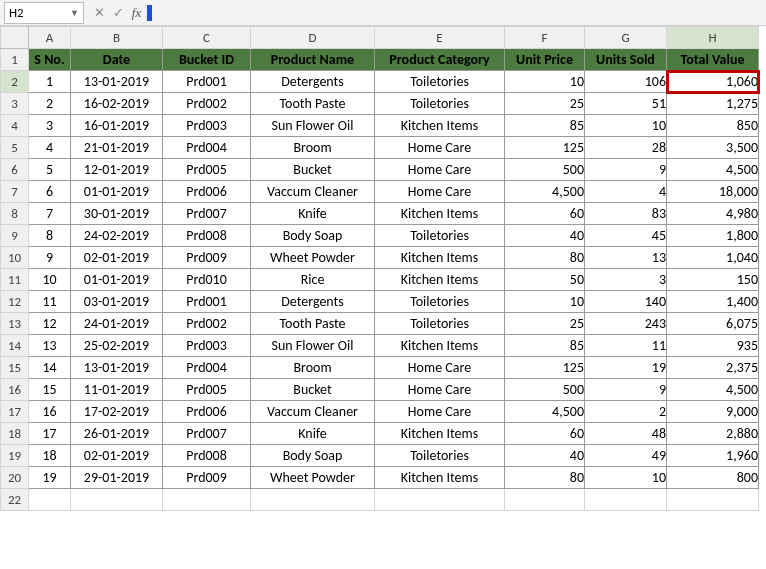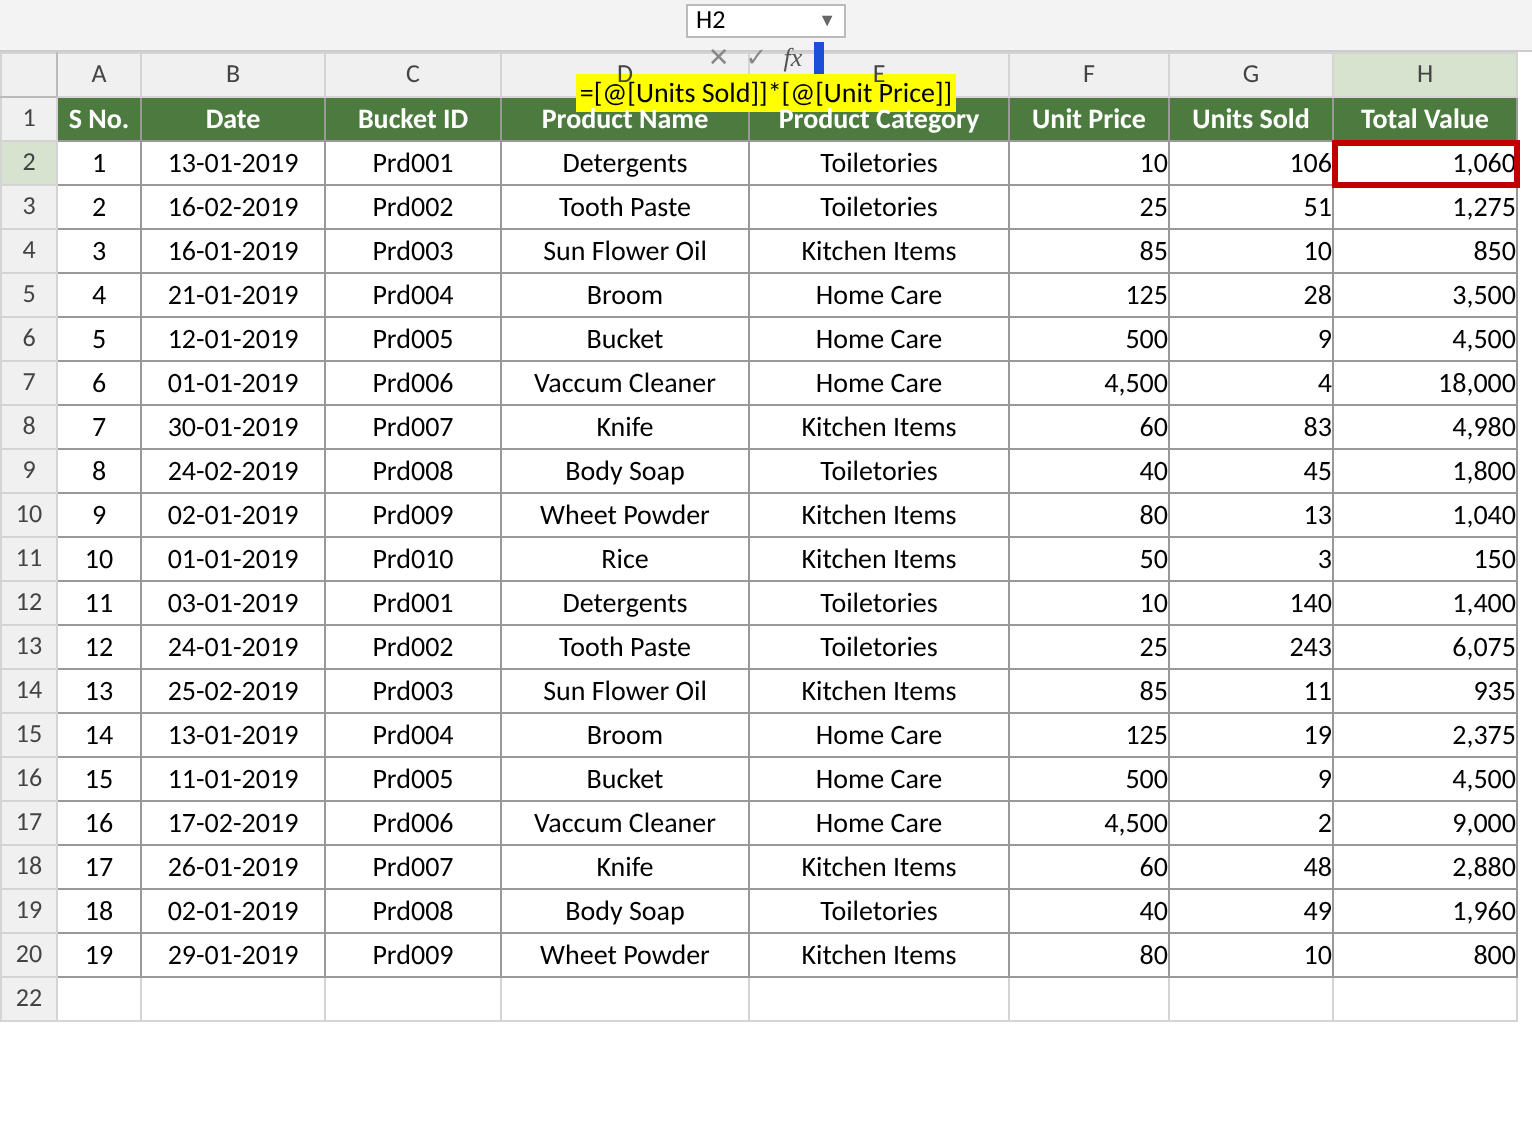--- a/index.html
+++ b/index.html
@@ -1,33 +1,33 @@
 <!DOCTYPE html>
 <html><head>
 <meta charset="utf-8">
 <style>
   * { box-sizing: border-box; margin: 0; padding: 0; }
   body { font-family: Calibri, Arial, sans-serif; font-size: 14px; background: #fff; color: #000; }
   
-  .formula-bar { display: flex; align-items: center; height: 26px; border-bottom: 1px solid #ccc; background: #f3f3f3; flex-direction: column; }
+  .formula-bar { display: flex; align-items: center; height: 26px; border-bottom: 1px solid #ccc; background: #f3f3f3; }
   .name-box { width: 80px; height: 22px; margin: 2px 4px; border: 1px solid #bbb; background: #fff; display: flex; align-items: center; justify-content: space-between; padding: 0 4px; font-size: 13px; }
   .name-box .dd { font-size: 9px; color: #666; }
   .fb-icons { display: flex; align-items: center; gap: 8px; padding: 0 6px; color: #888; font-size: 13px; }
   .fx-label { font-style: italic; font-family: 'Times New Roman', serif; color: #555; padding-right: 6px; border-right: 5px solid #1d4ed8; }
   .formula-input { flex: 1; height: 22px; border: none; background: transparent; font-size: 14px; padding: 0 4px; }
   .formula-highlight { background: #ffff00; display: inline-block; padding: 1px 2px; }
   
   .sheet { border-collapse: collapse; table-layout: fixed; }
   .sheet th, .sheet td { border: 1px solid #d4d4d4; height: 22px; padding: 0; }
   .sheet .corner { width: 28px; background: #f0f0f0; border-bottom: 1px solid #bbb; border-right: 1px solid #bbb; }
   .col-h { background: #f0f0f0; color: #444; font-weight: normal; text-align: center; font-size: 13px; border-bottom: 1px solid #bbb; }
   .row-h { width: 28px; background: #f0f0f0; color: #444; font-weight: normal; text-align: center; font-size: 13px; border-right: 1px solid #bbb; }
   .col-h.sel, .row-h.sel { background: #d5e3cf; }
   
-  .hdr { background: #4d7b3f; color: #ffffff; font-weight: bold; text-align: center; border: 1px solid #999 !important; }
+  .hdr { background: #4d7b3f; color: #000000; font-weight: bold; text-align: center; border: 1px solid #999 !important; }
   .cell { border: 1px solid #999 !important; padding: 0 6px; }
   .c { text-align: center; }
   .r { text-align: right; }
   .selected-cell { outline: 3px solid #c00000; outline-offset: -2px; position: relative; z-index: 2; }
   .empty-row td { border: 1px solid #d4d4d4 !important; }
   
   .wA { width: 42px; } .wB { width: 92px; } .wC { width: 88px; }
   .wD { width: 124px; } .wE { width: 130px; } .wF { width: 80px; }
   .wG { width: 82px; } .wH { width: 92px; }
 </style>
@@ -36,23 +36,20 @@
 
 <div class="formula-bar">
   <div class="name-box">
     <span>H2</span>
     <span class="dd">▼</span>
   </div>
   <div class="fb-icons">
     <span>✕</span>
     <span>✓</span>
     <span class="fx-label">fx</span>
-  </div>
-  <div class="formula-input">
-    <span class="formula-highlight">=[@[Units Sold]]*[@[Unit Price]]</span>
   </div>
 </div>
 
 <table class="sheet">
   <thead>
     <tr>
       <th class="corner"></th>
       <th class="col-h wA">A</th>
       <th class="col-h wB">B</th>
       <th class="col-h wC">C</th>

